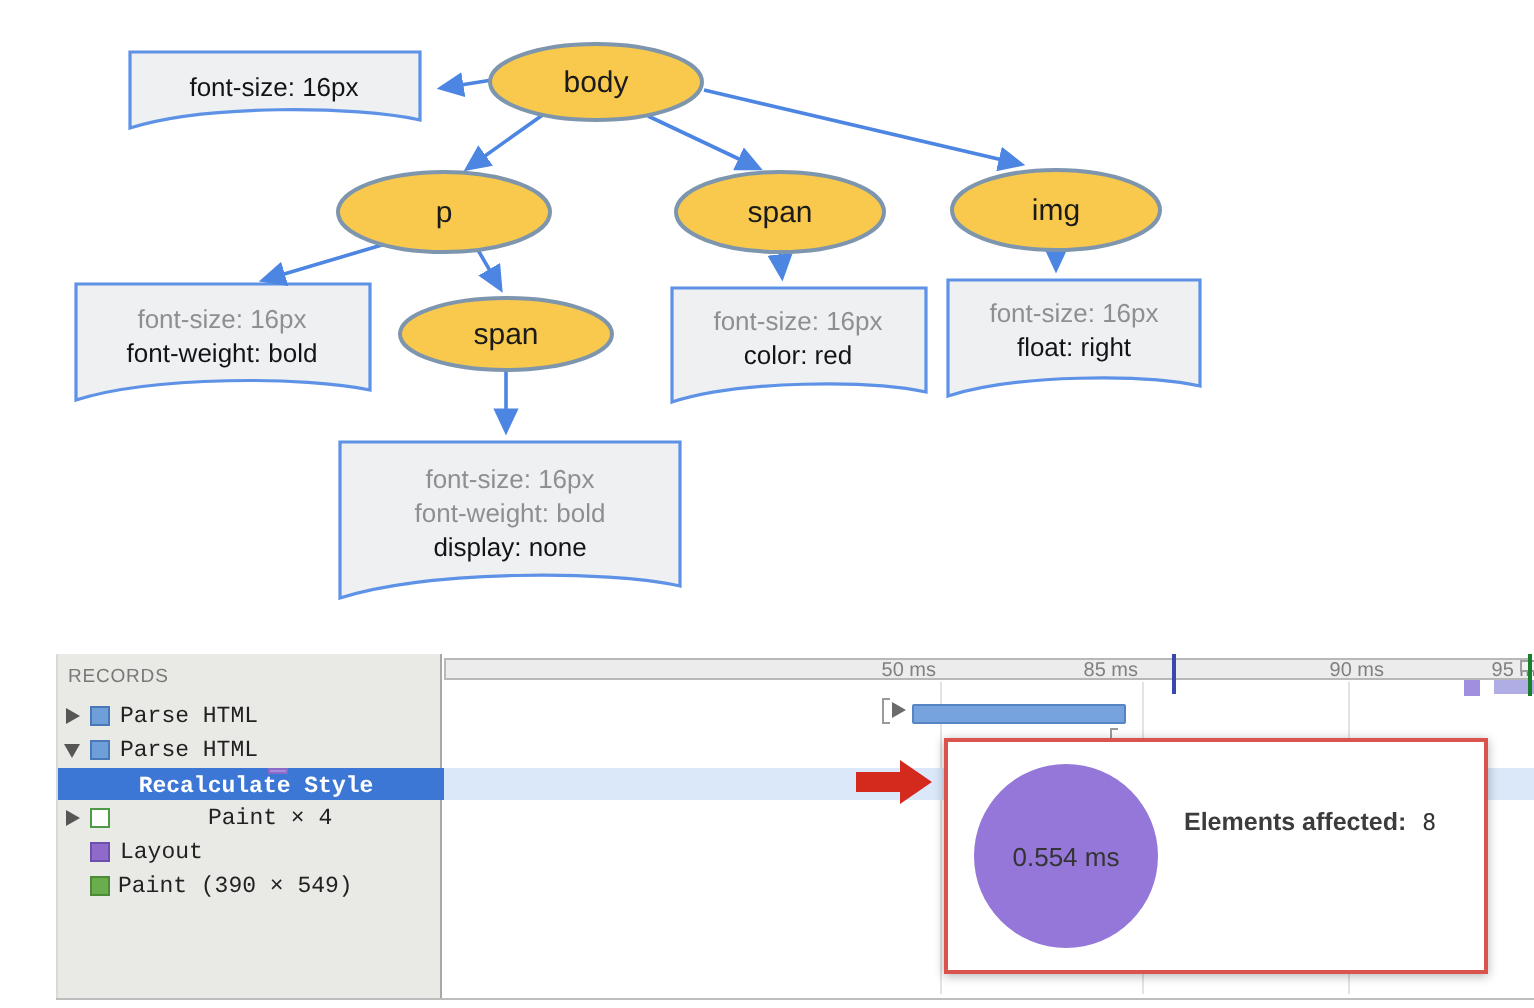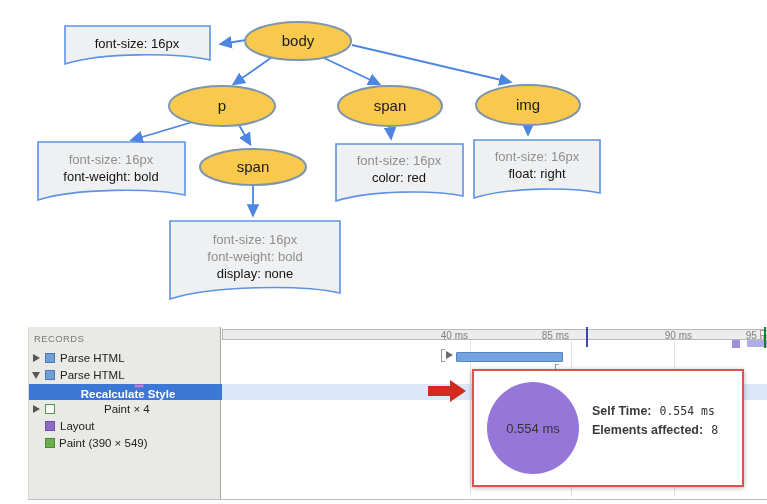--- a/index.html
+++ b/index.html
@@ -11,21 +11,21 @@
   .node-label{font-size:15px;fill:#1b1b1b;}
   .note-line{font-size:13px;fill:#8f8f8f;}
   .note-line.emph{fill:#141414;}
 
   
   .panel{position:absolute;left:28px;top:327px;width:739px;height:172px;border-bottom:1px solid #bdbdbd;}
   .sidebar{position:absolute;left:0;top:0;width:193px;height:172px;background:#e9e9e6;
            border-right:1px solid #a8a8a8;border-left:1px solid #d9d9d6;box-sizing:border-box;}
   .records-hdr{position:absolute;left:5px;top:6px;font-size:9.5px;letter-spacing:.4px;color:#787878;}
   .srow{position:absolute;left:0;width:193px;height:16px;display:flex;align-items:center;
-        font-size:11.5px;color:#222;white-space:nowrap;}
+        font-size:11.5px;color:#222;white-space:nowrap;font-family:Liberation Mono, monospace;}
   .srow.sel{background:#3c77d6;color:#fff;font-weight:bold;flex-direction:column;}
   .tri-r{width:0;height:0;border-left:7px solid #565656;border-top:4px solid transparent;border-bottom:4px solid transparent;}
   .tri-d{width:0;height:0;border-top:7px solid #565656;border-left:4px solid transparent;border-right:4px solid transparent;}
   .sq{width:8px;height:8px;border:1px solid;box-sizing:content-box;}
   .sq.blue{background:#6e9fd8;border-color:#4978b8;}
   .sq.lpurple{background:#a88bde;border-color:#8a6bc8;}
   .sq.purple{background:#8e6bc9;border-color:#6f4fae;}
   .sq.green{background:#69ad4c;border-color:#4c8a38;}
   .sq.greenoutline{background:#fdfdfd;border-color:#4d9a44;}
 
@@ -165,21 +165,21 @@
 
     <div class="timeline">
 
       <div class="gridline" style="left:248px;"></div>
       <div class="gridline" style="left:349px;"></div>
       <div class="gridline" style="left:452px;"></div>
 
       <div class="hlband"></div>
 
       <div class="ruler"></div>
-      <div class="tick" style="left:196px;">40 ms</div>
+      <div class="tick" style="left:196px;">50 ms</div>
       <div class="tick" style="left:297px;">85 ms</div>
       <div class="tick" style="left:420px;">90 ms</div>
       <div class="tick" style="left:501px;">95 ms</div>
 
       <div class="ov" style="left:538px;top:3px;width:45px;height:6px;background:#f2f2f2;border:1px solid #9e9e9e;"></div>
 
       <div class="ov" style="left:510px;top:13px;width:8px;height:8px;background:#9f8fdc;"></div>
       <div class="ov" style="left:525px;top:13px;width:137px;height:7px;background:rgba(150,145,220,.75);"></div>
 
       <div class="vline" style="left:364px;top:0;height:20px;background:#3949ab;"></div>
@@ -207,22 +207,19 @@
     <svg class="red-arrow" width="40" height="24" viewBox="0 0 40 24">
       <path d="M0,7 L22,7 L22,1 L38,12 L22,23 L22,17 L0,17 Z" fill="#d42a1e"></path>
     </svg>
 
     <div class="popup">
       <div class="pcircle">
         <span>0.554 ms</span>
       </div>
       <div class="pfields">
         <div class="pfield">
-          <b>Self Time:</b><span class="val">0.554 ms</span>
-        </div>
-        <div class="pfield">
           <b>Elements affected:</b><span class="val">8</span>
         </div>
       </div>
     </div>
 
   </div>
 </div>
 
 </body></html>

